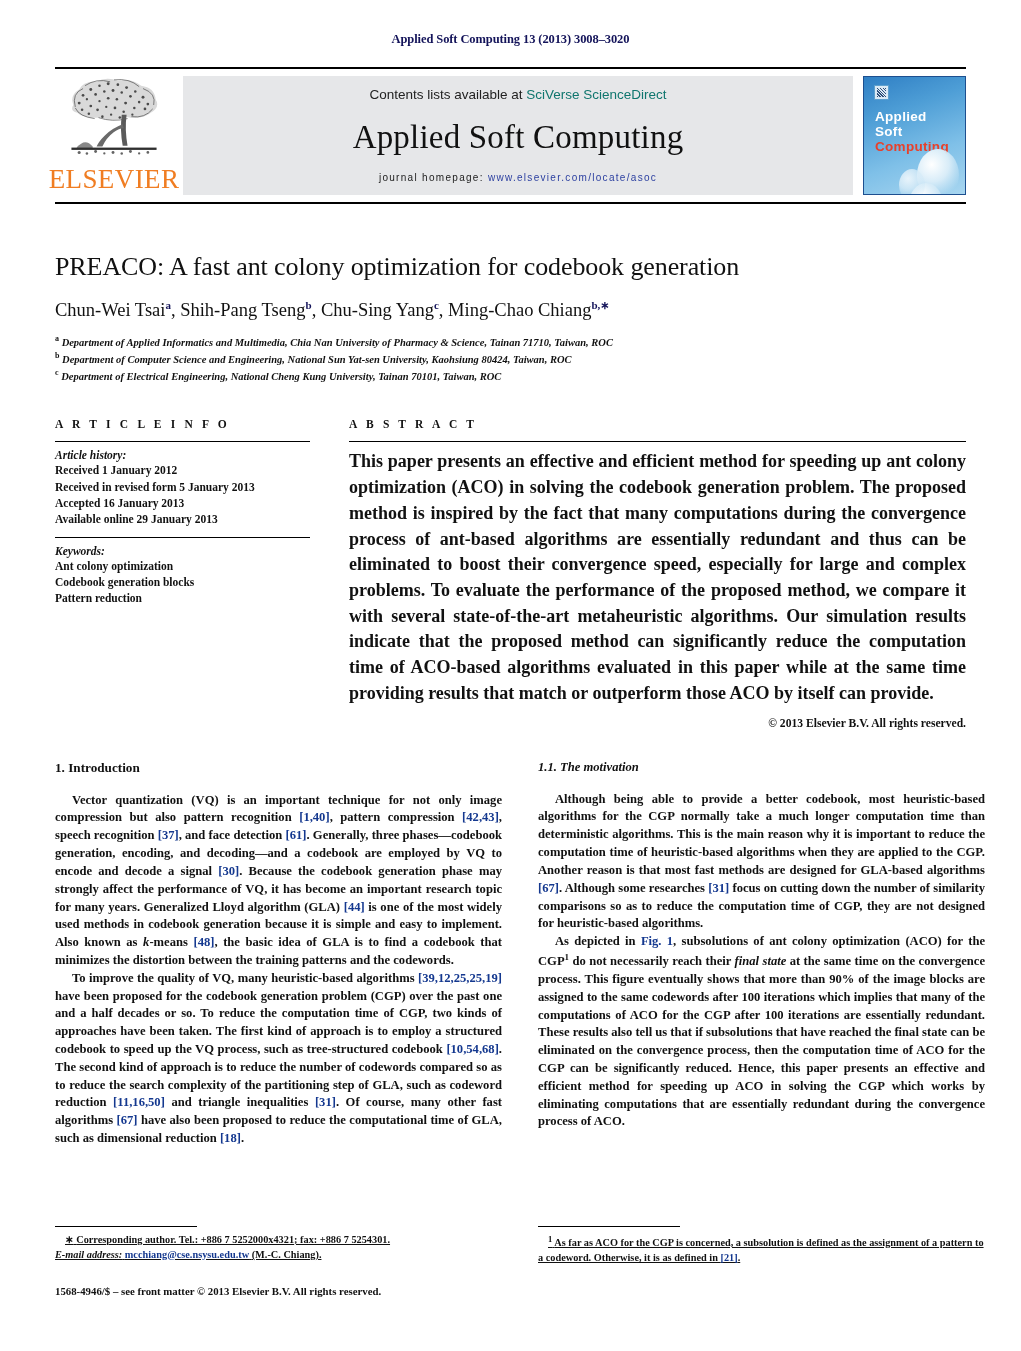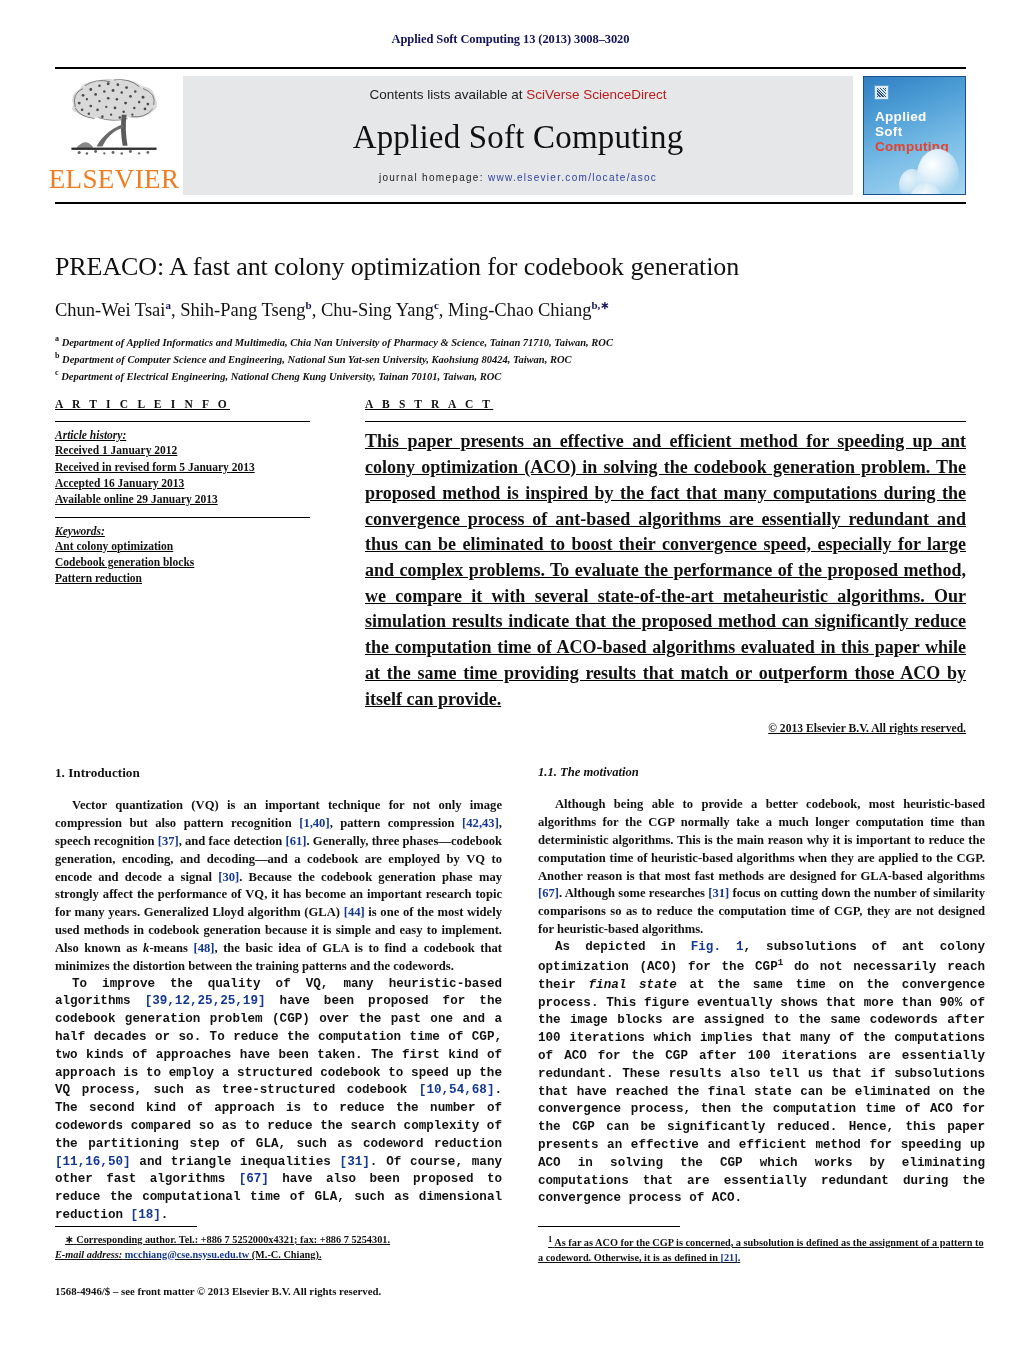--- a/index.html
+++ b/index.html
@@ -64,21 +64,21 @@
     flex-direction: column;
     justify-content: space-between;
     align-items: center;
     padding: 11px 0 12px 0;
   }
   .banner-top {
     font-family: "Liberation Sans", sans-serif;
     font-size: 13.5px;
     color: #222;
   }
-  .banner-top .link { color: #b91c1c; }
+  .banner-top .link { color: #0f766e; }
   .banner-title {
     font-family: "Liberation Serif", serif;
     font-size: 33px;
     color: #111;
     letter-spacing: 0.2px;
   }
   .banner-bottom {
     font-family: "Liberation Sans", sans-serif;
     font-size: 10px;
     letter-spacing: 1.3px;
@@ -141,24 +141,23 @@
     font-size: 10.5px;
     font-style: italic;
     font-weight: bold;
     line-height: 1.5;
     color: #111;
   }
   .affil sup { font-style: normal; font-size: 8px; vertical-align: super; }
 
   
   .info-abstract {
-    margin-top: 14px;
+    margin-top: 34px;
     display: flex;
-    gap: 55px;
-    text-decoration: underline;
+    gap: 39px;
   }
   .col-info { width: 255px; flex: 0 0 255px; }
   .col-abs { flex: 1 1 auto; }
   .sec-head {
     font-family: "Liberation Serif", serif;
     font-weight: bold;
     font-size: 11.5px;
     letter-spacing: 3.2px;
     color: #111;
     margin-bottom: 11px;
@@ -208,21 +207,21 @@
   p.para {
     margin: 0;
     font-size: 12.6px;
     line-height: 1.415;
     text-align: justify;
     text-indent: 17px;
     color: #111;
     font-weight: bold;
     hyphens: auto;
   }
-  p.para + p.para { margin-top: 0px; font-family: Liberation Mono, monospace; }
+  p.para + p.para { margin-top: 0px; }
   .cite { color: #14388f; }
   .ital { font-style: italic; }
   sup.fn { font-size: 9px; vertical-align: super; }
 
   
   .footnotes {
     position: absolute;
     left: 55px; right: 55px; bottom: 52px;
     display: flex; gap: 36px;
   }

